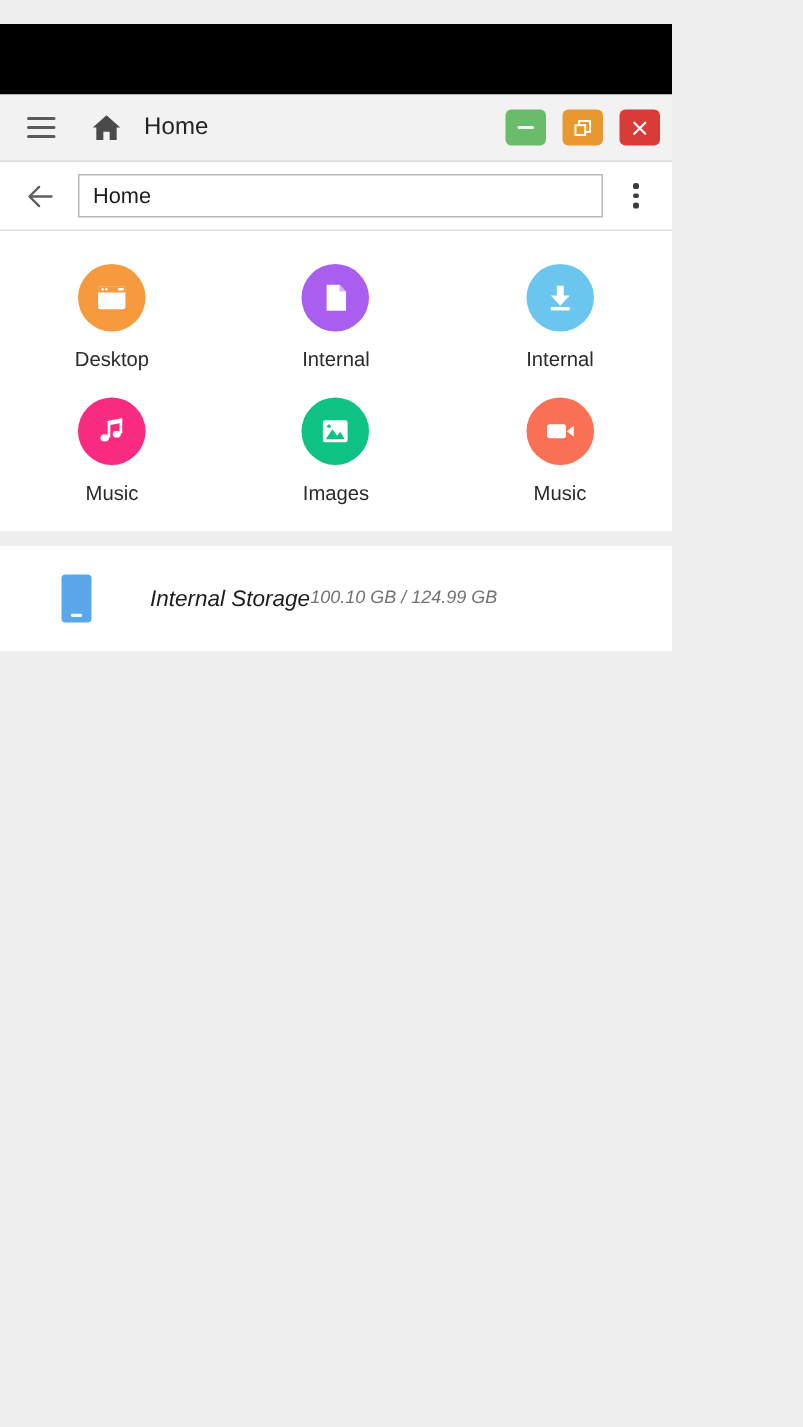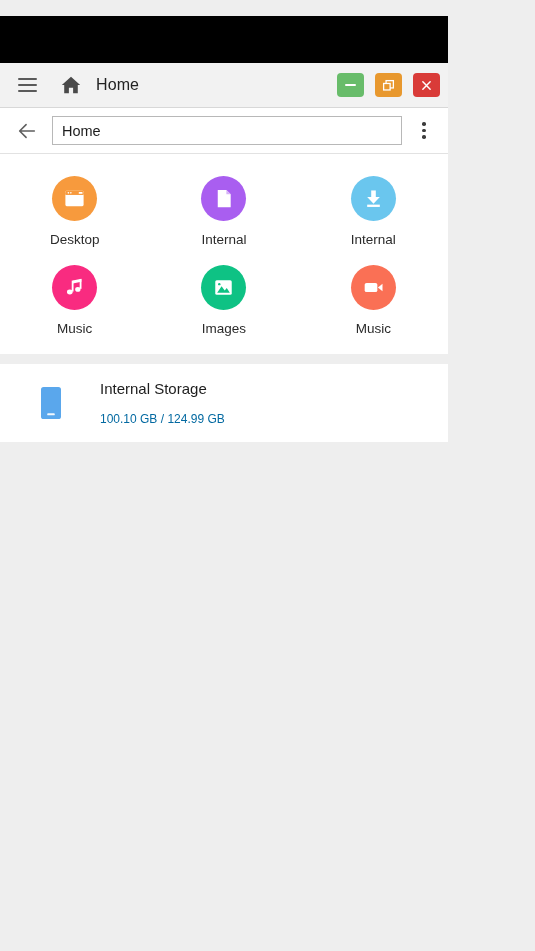--- a/index.html
+++ b/index.html
@@ -173,23 +173,23 @@
     width: 100%;
     padding: 0 18px 0 38px;
     cursor: pointer;
   }
   .storage-icon {
     width: 26px; height: 38px;
     flex: 0 0 26px;
     margin-right: 36px;
     display: flex; align-items: center; justify-content: center;
   }
-  .storage-text { display: flex; flex-direction: column; gap: 15px; }
+  .storage-text { display: flex; gap: 0; font-style: italic; }
   .storage-title { font-size: 15px; color: #1d1d1d; }
-  .storage-sub { font-size: 12px; color: #0369a1; }
+  .storage-sub { font-size: 12px; color: #737373; }
 </style>
 </head>
 <body>
 
 <div id="app">
 
   <div class="status-bar"></div>
 
   <div class="title-bar">
     <div class="hamburger">

